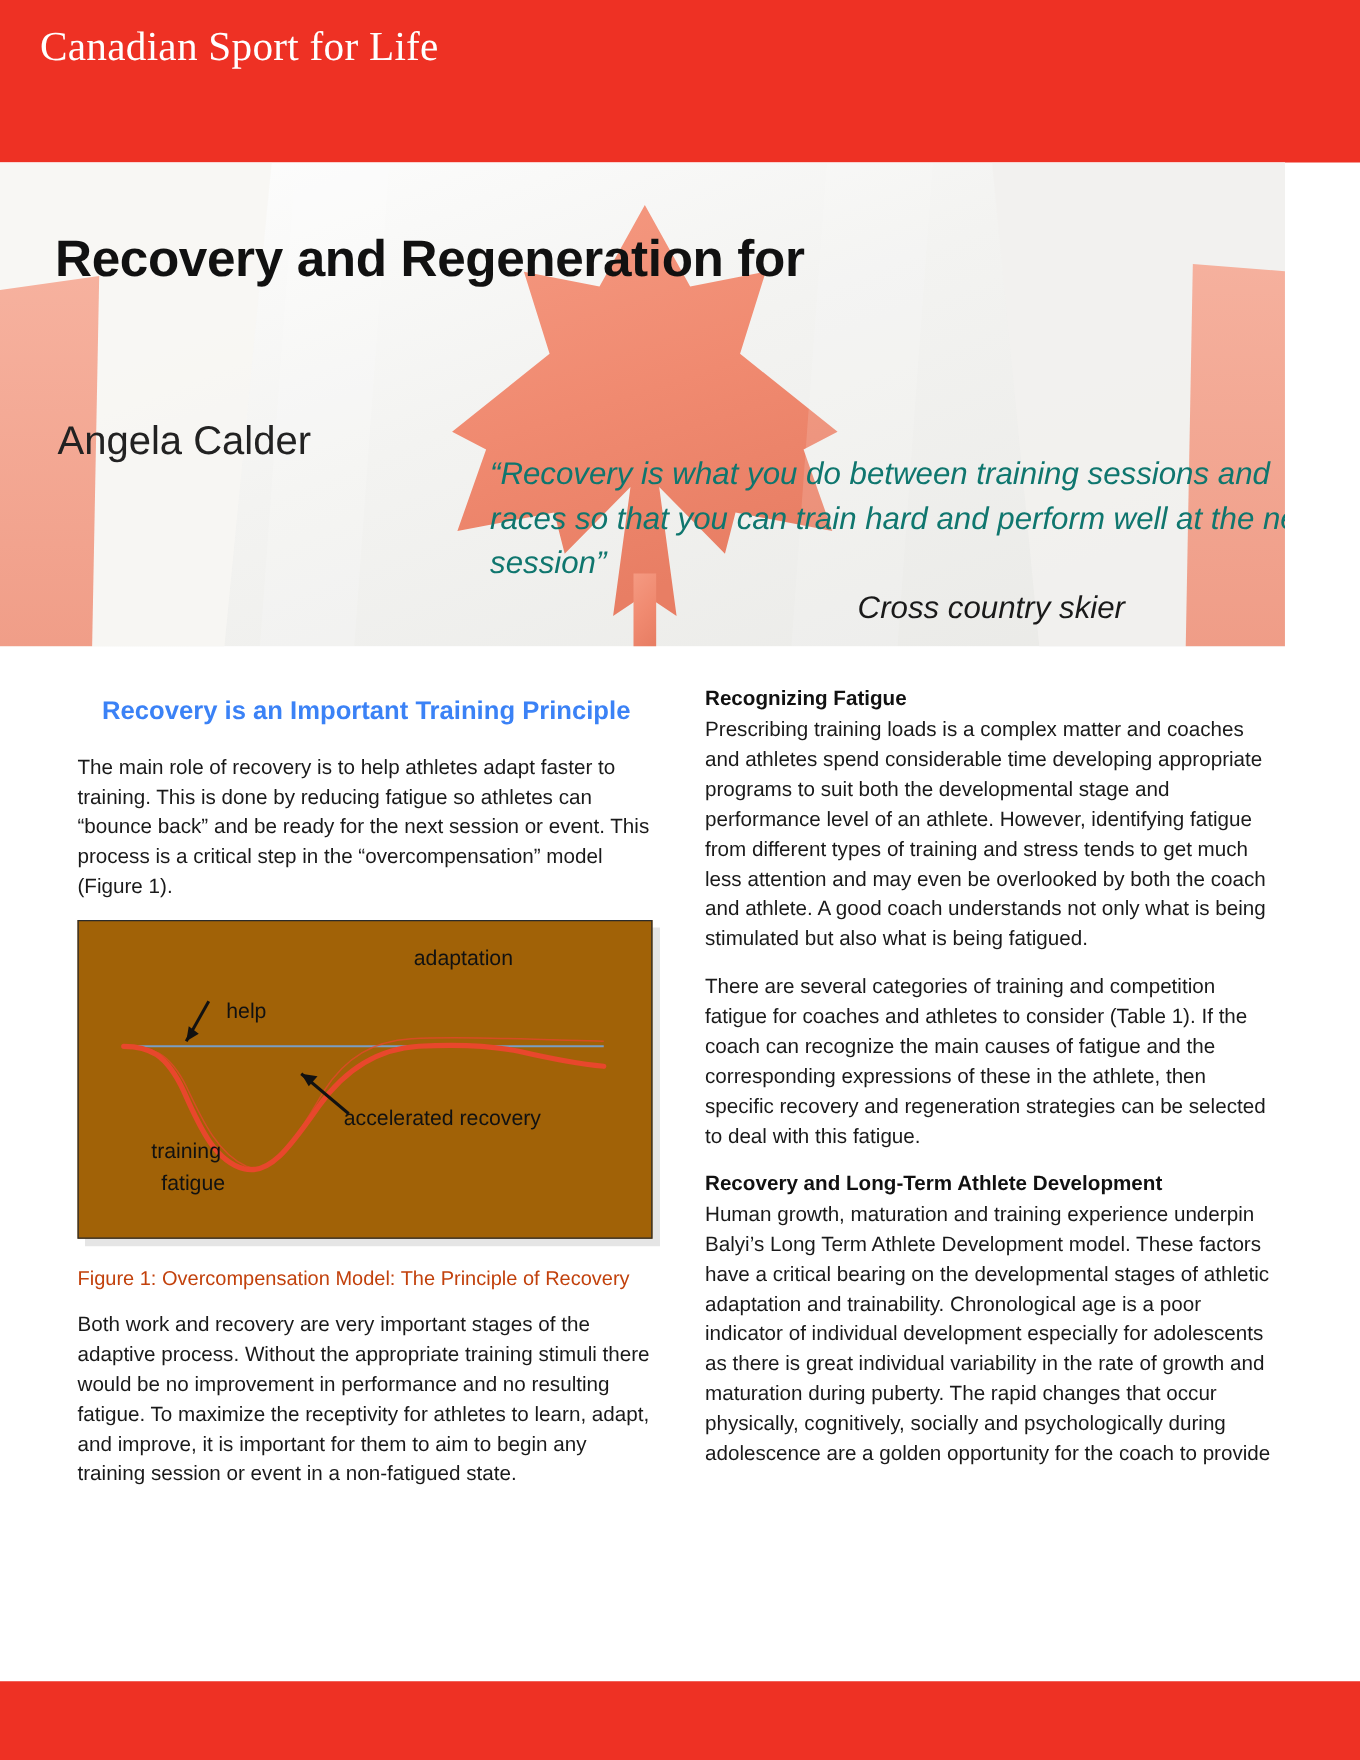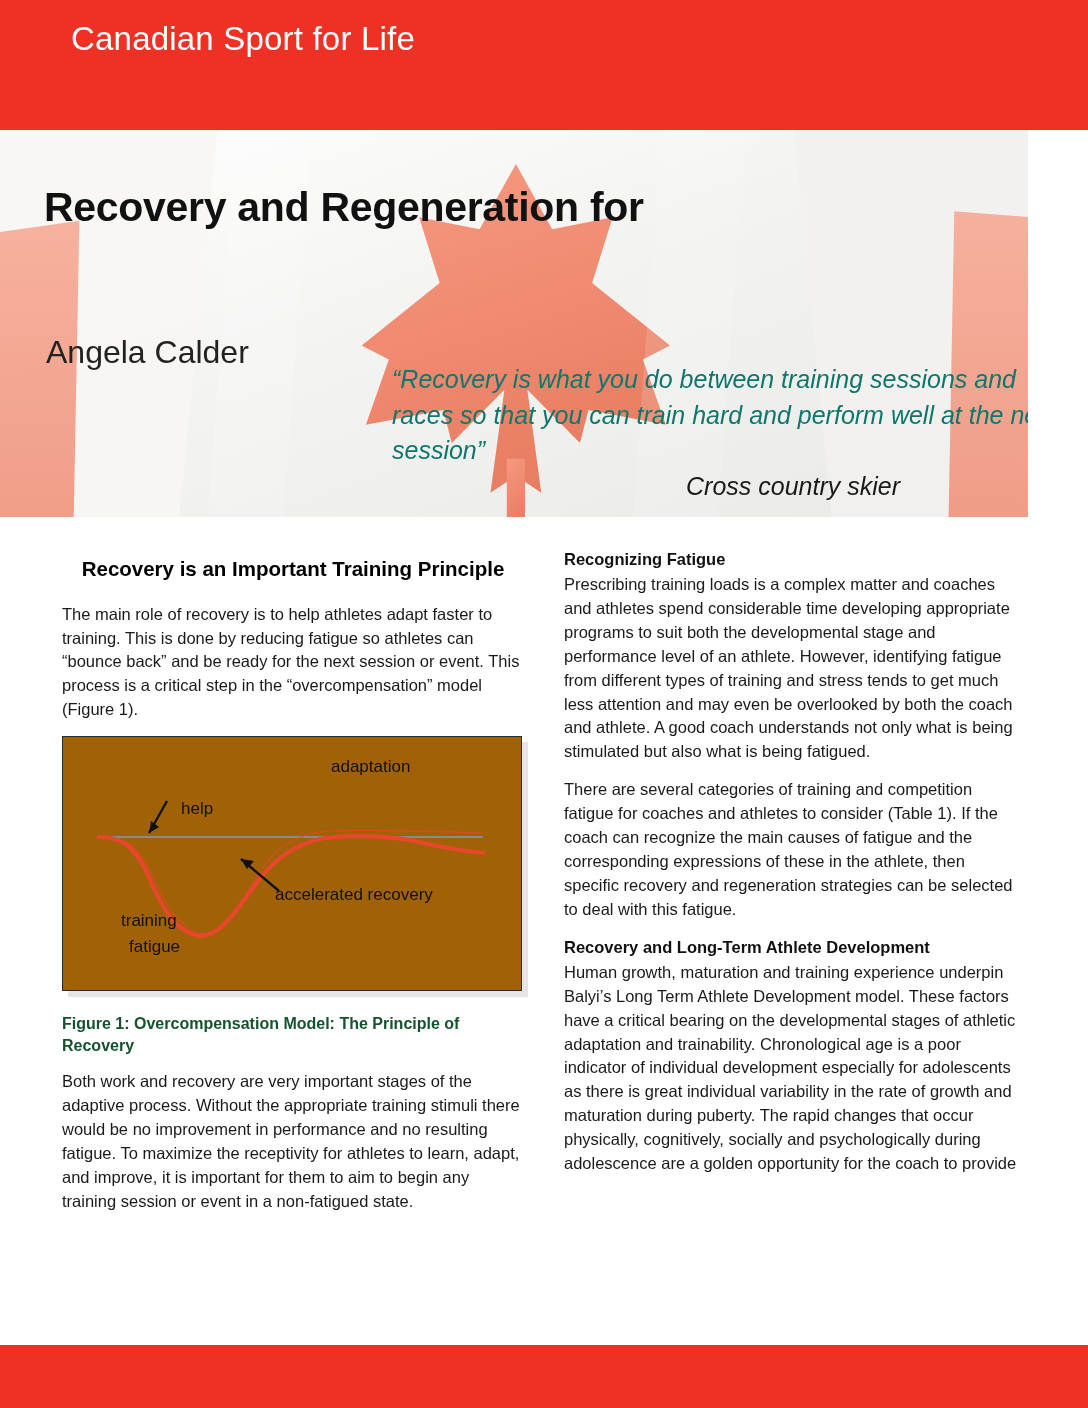--- a/index.html
+++ b/index.html
@@ -24,22 +24,21 @@
     background: #ee3124;
   }
   .brand {
     position: absolute;
     left: 32px;
     top: 20px;
     color: #ffffff;
     font-size: 33px;
     font-weight: 400;
     letter-spacing: 0.2px;
-    font-family: Liberation Sans, sans-serif;
-    margin-left: 39px;
+    font-family: Liberation Serif, serif;
   }
 
   
   .hero {
     position: absolute;
     left: 0; top: 130px;
     width: 1028px;
     height: 410px;
     overflow: hidden;
     background: #ffffff;
@@ -105,21 +104,21 @@
   }
   .col-left { left: 62px; width: 462px; }
   .col-right { left: 564px; width: 456px; }
 
   .sec-head-center {
     text-align: center;
     font-weight: bold;
     font-size: 20.5px;
     line-height: 1.3;
     margin: 8px 0 20px 0;
-    color: #000000;
+    color: #3b82f6;
   }
   .sec-head {
     font-weight: bold;
     font-size: 16.5px;
     margin: 0 0 1px 0;
     color: #111;
   }
   p.body {
     margin: 0 0 14px 0;
     font-size: 16.5px;
@@ -141,25 +140,25 @@
     font-size: 17px;
     color: #111;
   }
   .fig-adaptation { left: 268px; top: 18px; }
   .fig-work { left: 118px; top: 60px; }
   .fig-accel { left: 212px; top: 146px; }
   .fig-training { left: 58px; top: 172px; }
   .fig-fatigue { left: 66px; top: 198px; }
 
   .fig-caption {
-    font-weight: bold;
+    font-weight: normal;
     font-size: 16px;
     line-height: 1.35;
     margin: 22px 0 14px 0;
-    color: #14532d;
+    color: #c2410c;
   }
 
   
   .bottom-bar {
     position: absolute;
     left: 0;
     top: 1345px;
     width: 1088px;
     height: 63px;
     background: #ee3124;

